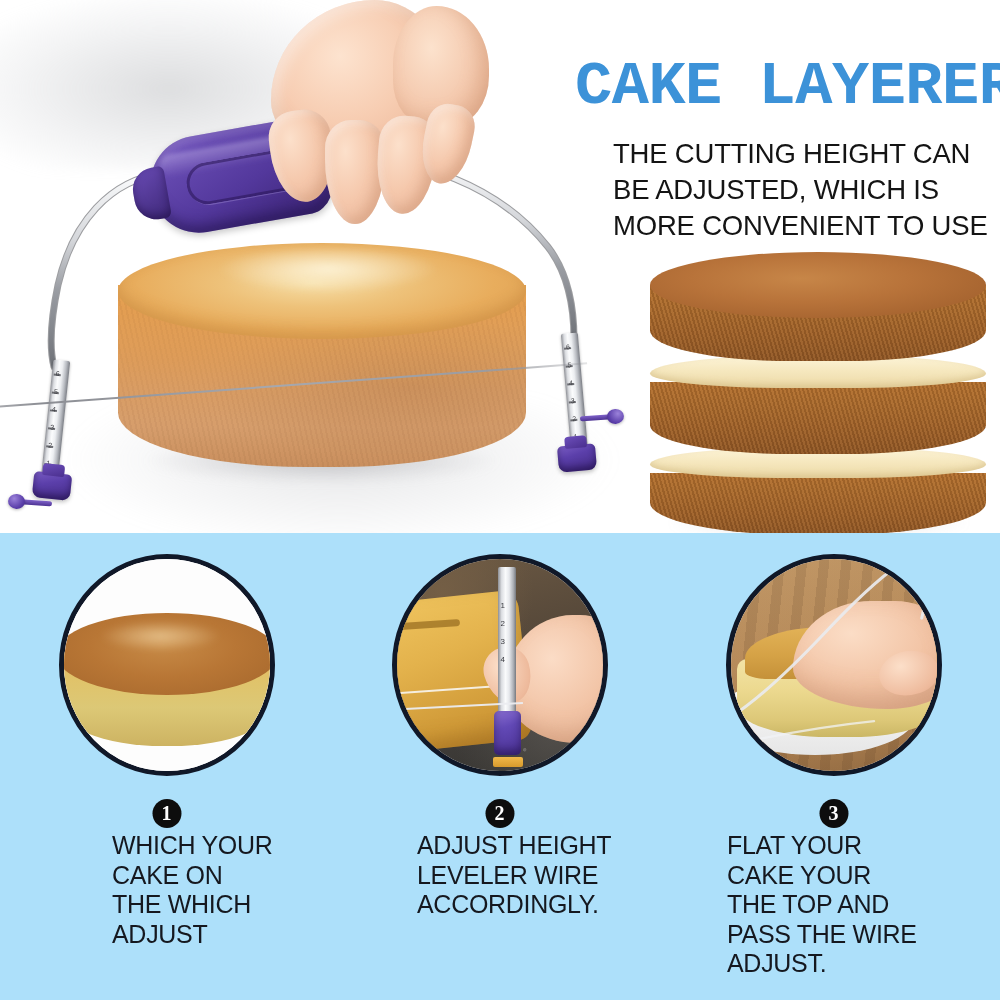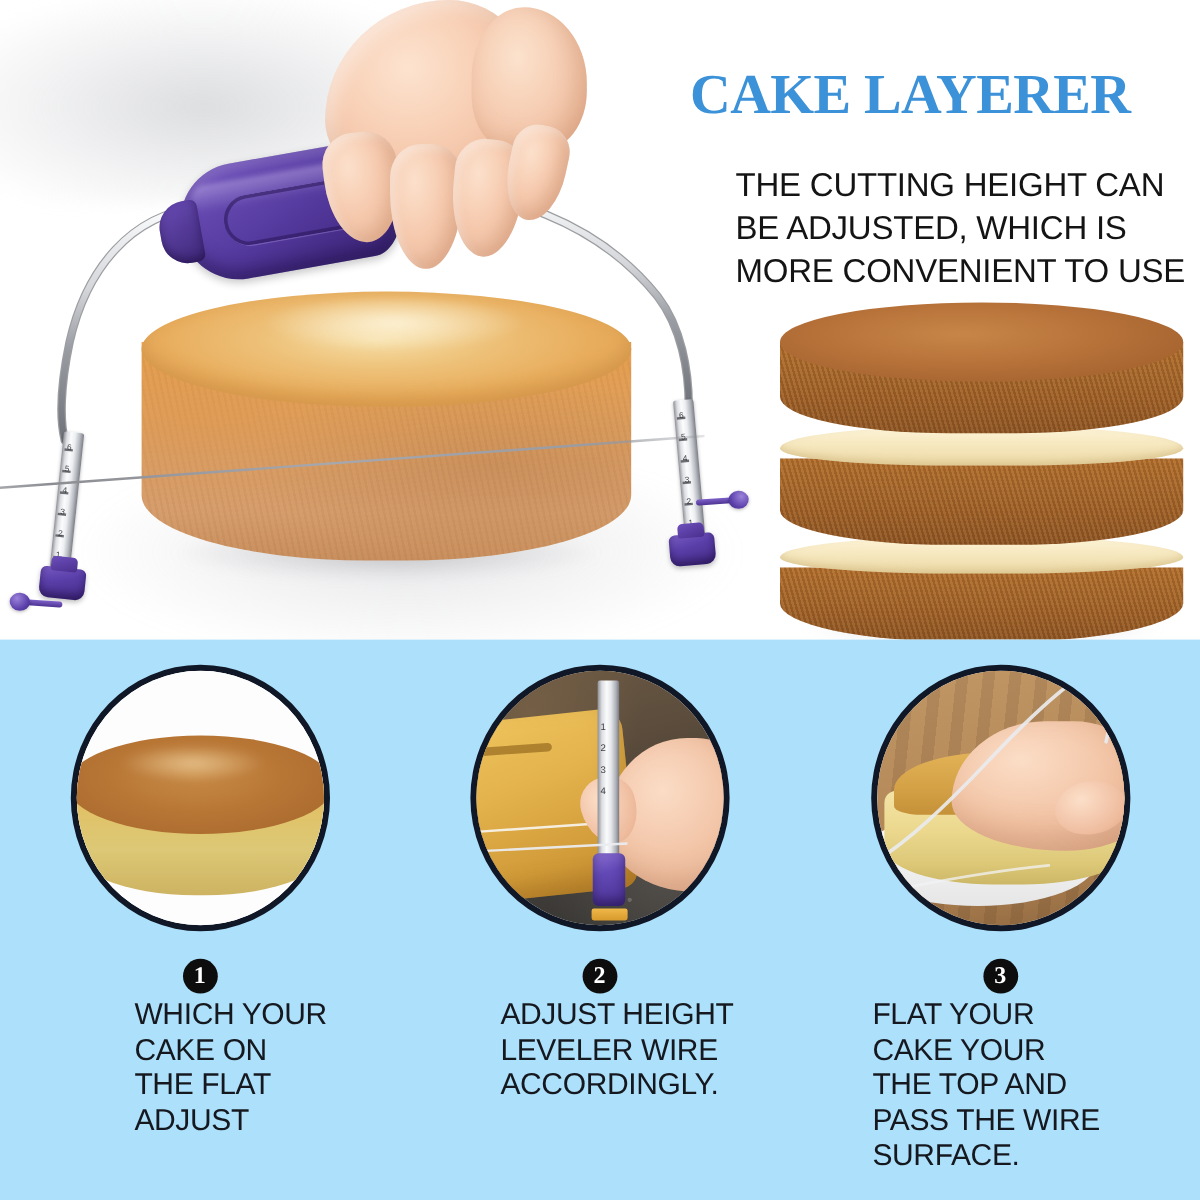--- a/index.html
+++ b/index.html
@@ -25,23 +25,23 @@
   }
   .bg-wash2 {
     position:absolute; left:60px; top:400px; width:560px; height:150px;
     background:radial-gradient(ellipse at 50% 40%, rgba(175,177,182,.30) 0%, rgba(255,255,255,0) 70%);
     filter:blur(8px);
   }
 
   
   .title {
     position:absolute; left:575px; top:56px; width:420px;
-    font-family:Liberation Serif, serif;
+    font-family:Liberation Mono, monospace;
     font-weight:bold;
-    font-size:47px;
+    font-size:62px;
     letter-spacing:-0.5px;
     color:#3c92d8;
     line-height:1;
     white-space:nowrap;
   }
   .subtitle {
     position:absolute; left:613px; top:136px; width:390px;
     font-family:"Liberation Sans", sans-serif;
     font-size:27.5px;
     font-weight:400;
@@ -518,21 +518,21 @@
             <div class="p1-bg"></div>
             <div class="p1-cake-side"></div>
             <div class="p1-cake-top"></div>
             <div class="p1-sheen"></div>
           </div>
         </div>
         <div class="badge">1</div>
         <div class="caption cap-1">
           <div>WHICH YOUR</div>
           <div>CAKE ON</div>
-          <div>THE FLAT</div>
+          <div>THE WHICH</div>
           <div>ADJUST</div>
         </div>
       </div>
 
       <div class="step step-2">
         <div class="photo-circle">
           <div class="photo-inner">
             <div class="p2-bg"></div>
             <div class="p2-speck"></div>
             <div class="p2-cake">
@@ -575,19 +575,19 @@
               <path d="M-6,196 C40,186 92,176 150,170" fill="none" stroke="#f2f3f6" stroke-width="2.4" stroke-linecap="round" opacity=".75"></path>
             </svg>
           </div>
         </div>
         <div class="badge">3</div>
         <div class="caption cap-3">
           <div>FLAT YOUR</div>
           <div>CAKE YOUR</div>
           <div>THE TOP AND</div>
           <div>PASS THE WIRE</div>
-          <div>SURFACE.</div>
+          <div>ADJUST.</div>
         </div>
       </div>
 
     </div>
   </div>
 </div>
 
 </body></html>

